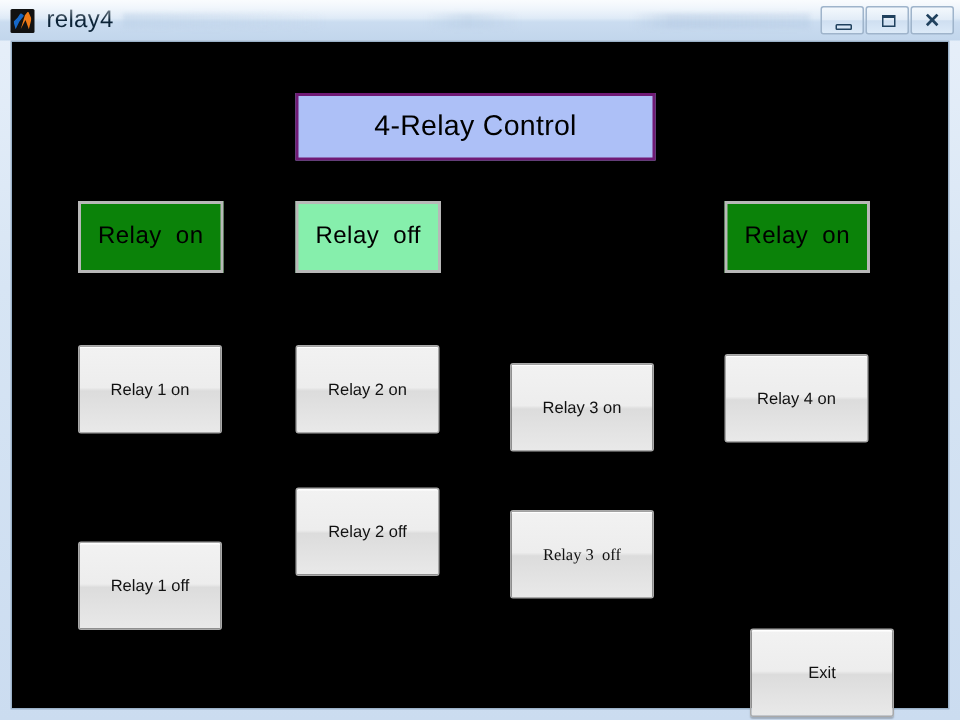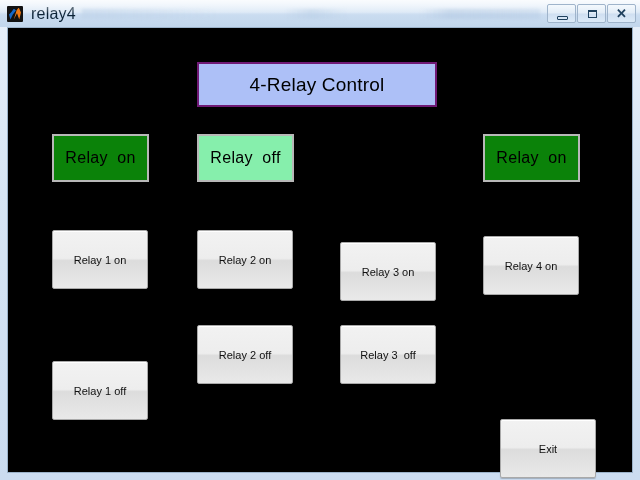--- a/index.html
+++ b/index.html
@@ -239,19 +239,19 @@
     <div class="push-btn" style="left:189px; top:202px;">Relay 2 on</div>
 
     <div class="push-btn" style="left:332px; top:202px;margin-top:12px;">Relay 3 on</div>
 
     <div class="push-btn" style="left:475px; top:208px;">Relay 4 on</div>
 
     <div class="push-btn" style="left:44px; top:297px;margin-top:36px;">Relay 1 off</div>
 
     <div class="push-btn" style="left:189px; top:297px;">Relay 2 off</div>
 
-    <div class="push-btn" style="left:332px; top:297px;">Relay 3  off</div>
+    <div class="push-btn" style="left:332px; top:312px;font-family:Liberation Serif, serif;">Relay 3  off</div>
 
 
     <div class="push-btn" style="left:475px; top:391px;margin-left:17px;">Exit</div>
 
   </div>
 </div>
 
 </body></html>

